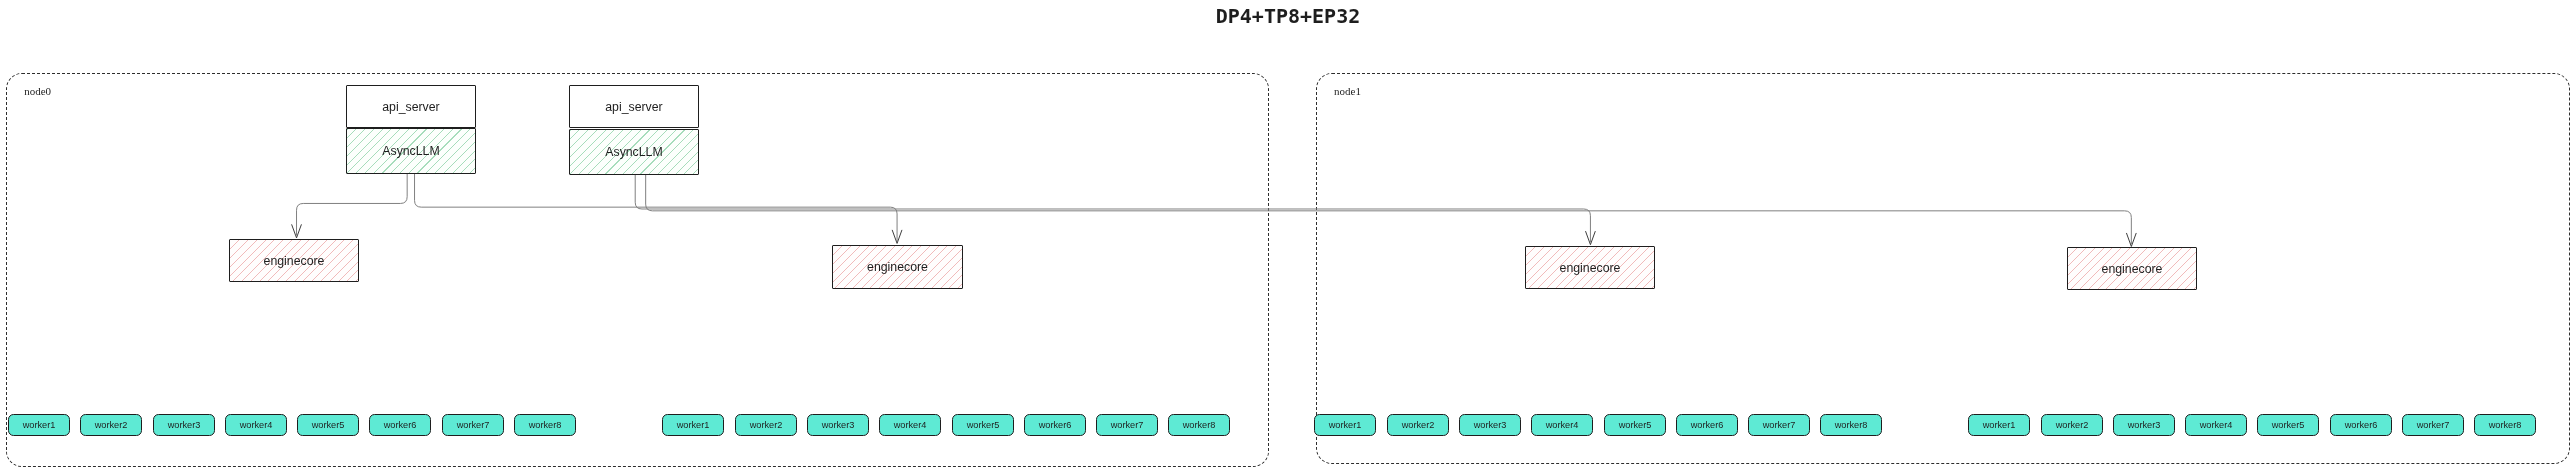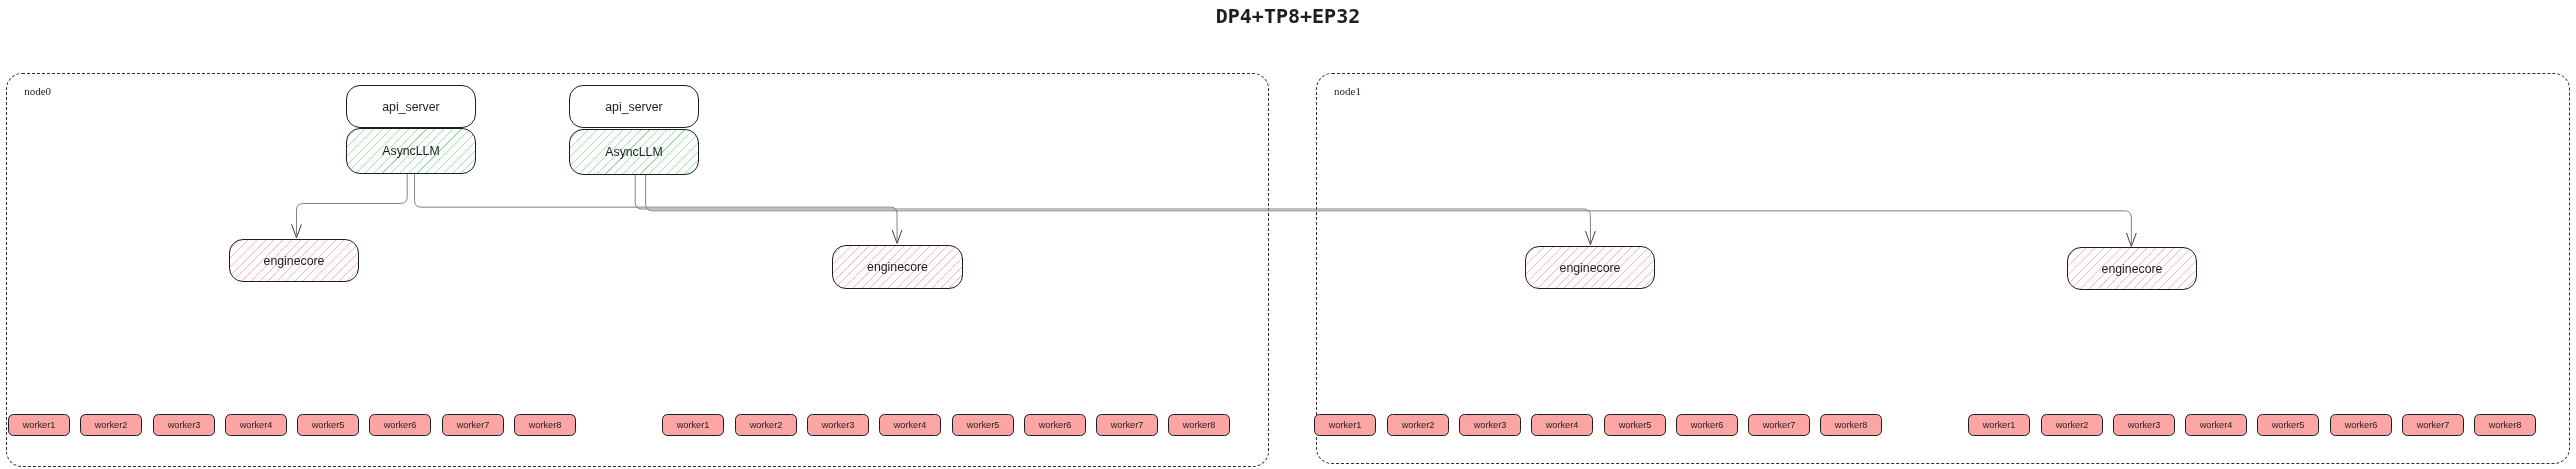--- a/index.html
+++ b/index.html
@@ -25,33 +25,33 @@
   }
   .node-label{
     position:absolute;left:17px;top:11px;
     font-family:Liberation Serif, serif;font-size:11px;color:var(--text);
   }
   .box{
     position:absolute;box-sizing:border-box;border:1.4px solid var(--border);
     display:flex;align-items:center;justify-content:center;
     background:#ffffff;font-size:12.3px;color:var(--text);
   }
-  .bigbox{width:130px;height:43px;border-radius:14px;}
+  .bigbox{width:130px;height:43px;border-radius:1px;}
   .async{
     height:46px;
     background-color:#fcfffc;
     background-image:repeating-linear-gradient(135deg,var(--async-hatch) 0px,var(--async-hatch) 0.8px,transparent 0.8px,transparent 6.2px);
   }
   .engine{
     background-color:#fffdfd;
     background-image:repeating-linear-gradient(135deg,var(--engine-hatch) 0px,var(--engine-hatch) 0.7px,transparent 0.7px,transparent 6.2px);
   }
   .worker{
     position:absolute;box-sizing:border-box;top:414px;width:62px;height:21.5px;
-    border:1.2px solid var(--border);border-radius:5.5px;background:#fca5a5;
+    border:1.2px solid var(--border);border-radius:5.5px;background:#5eead4;
     display:flex;align-items:center;justify-content:center;
     font-size:9.2px;color:var(--text);
   }
   #edges{position:absolute;left:0;top:0;pointer-events:none;}
   #edges path{fill:none;stroke:var(--edge);stroke-width:1.6;}
   #edges path.arrowhead{stroke:var(--arrow);stroke-linejoin:miter;}
 </style>
 </head>
 <body>
 

